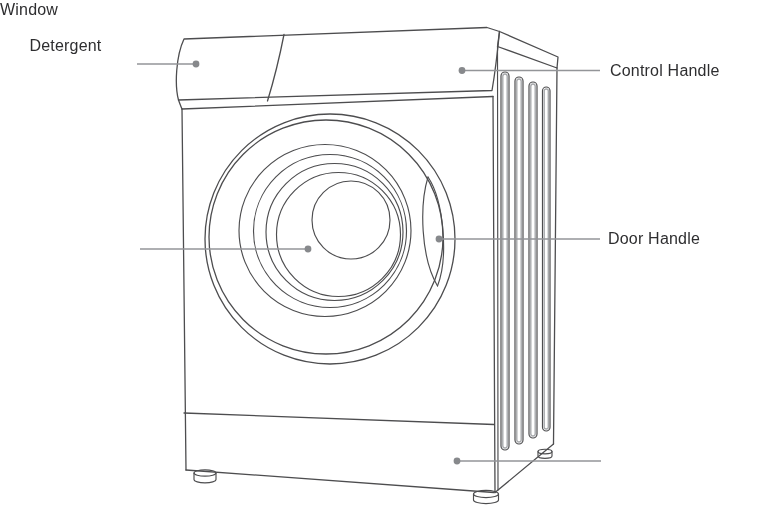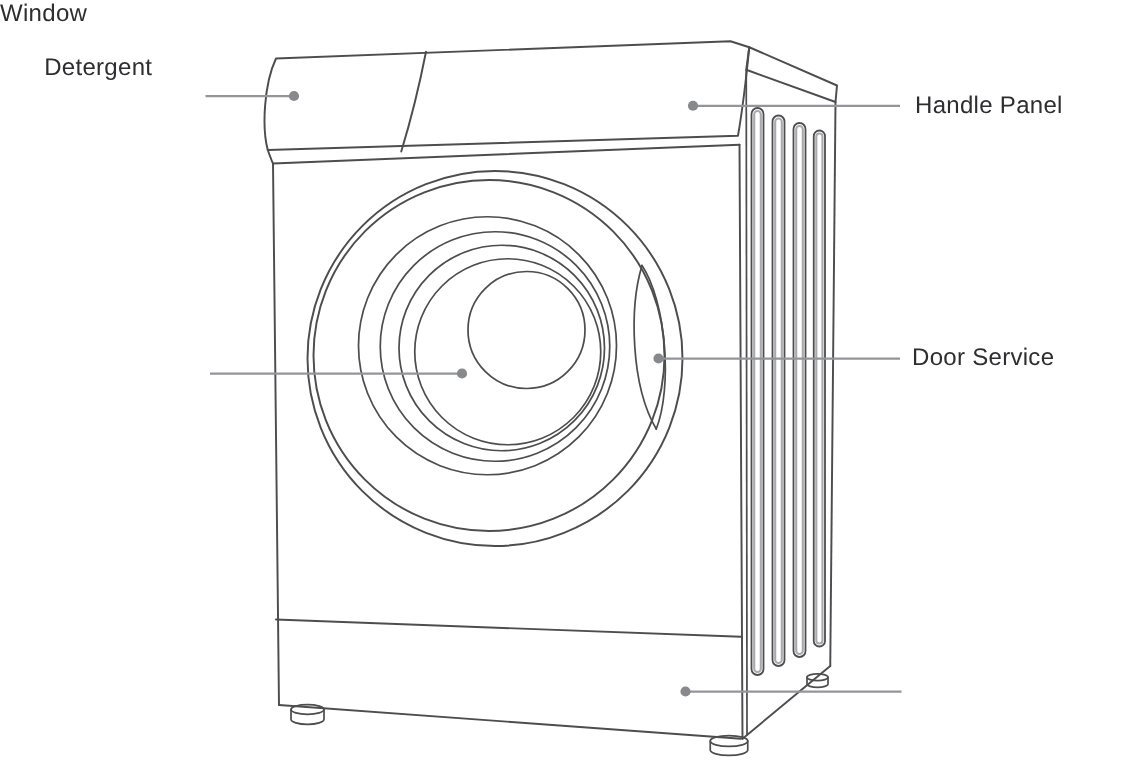--- a/index.html
+++ b/index.html
@@ -123,17 +123,17 @@
 
       <line class="leader" x1="601" y1="461" x2="457" y2="461"></line>
       <circle class="ldot" cx="457" cy="461" r="3.4"></circle>
     </g>
   </svg>
 
   <div class="label lbl-detergent">
     <div>Detergent</div>
   </div>
 
-  <div class="label lbl-control">Handle Panel</div>
+  <div class="label lbl-control">Control Handle</div>
   <div class="label lbl-window">Window</div>
-  <div class="label lbl-doorhandle">Door Service</div>
+  <div class="label lbl-doorhandle">Door Handle</div>
 
 </div>
 
 </body></html>

